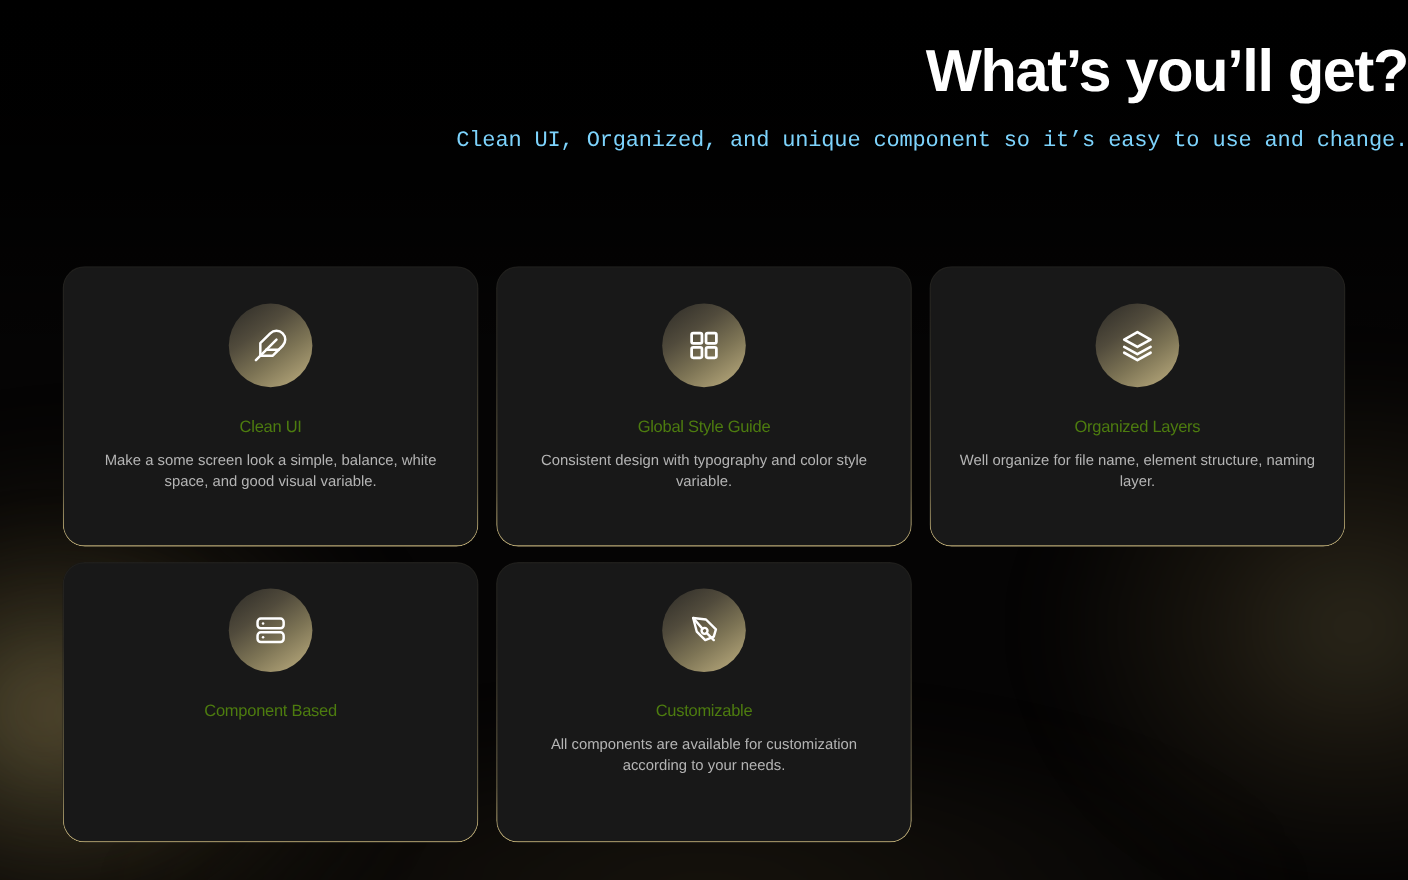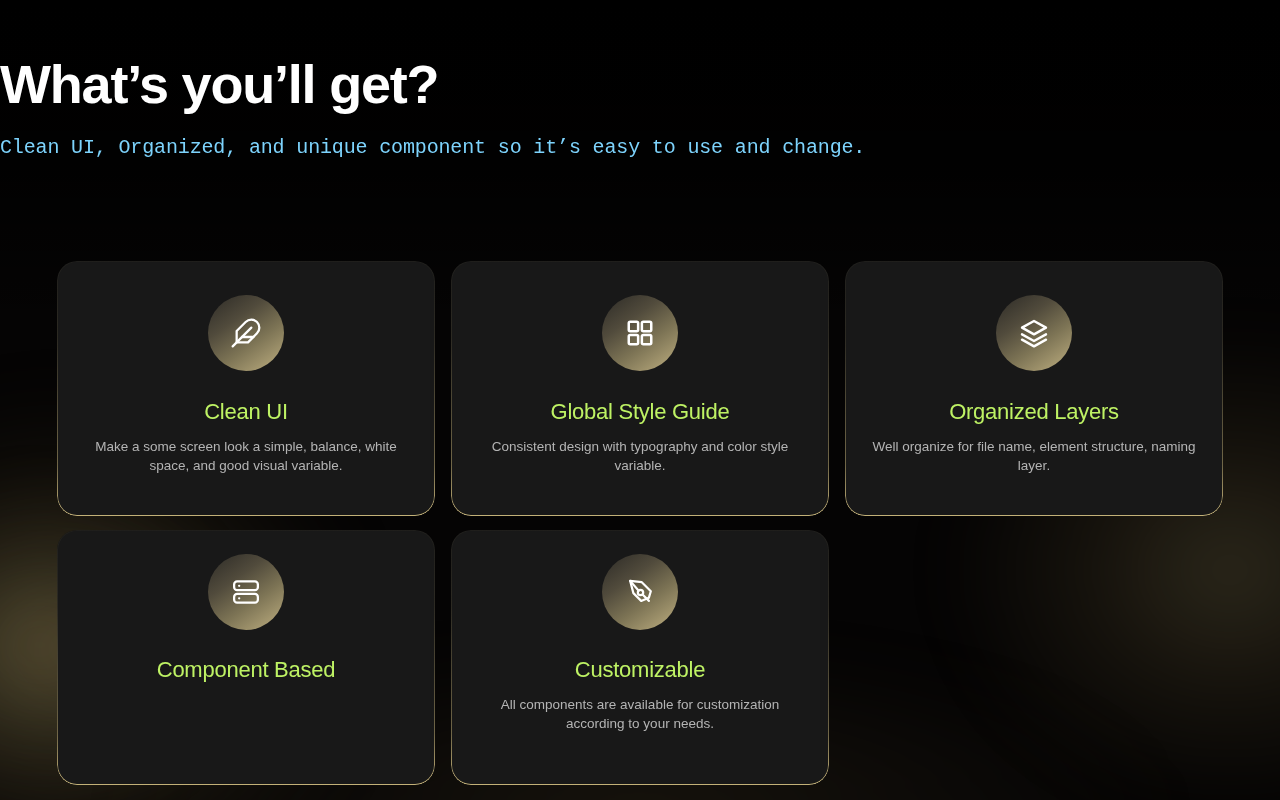--- a/index.html
+++ b/index.html
@@ -53,21 +53,21 @@
         rgba(0,0,0,0) 72%);
     filter:blur(34px);
   }
   .vignette-top {
     position:absolute; left:0; top:0; width:1280px; height:330px;
     background:linear-gradient(to bottom, #000 0%, rgba(0,0,0,0.86) 45%, rgba(0,0,0,0) 100%);
     pointer-events:none;
   }
 
   
-  .header { position:relative; text-align:left; padding-top:55px; z-index:3; }
+  .header { position:relative; text-align:right; padding-top:36px; z-index:3;margin-left:36px; }
   .title {
     font-size:54px;
     font-weight:700;
     color:#ffffff;
     letter-spacing:-1.2px;
     line-height:1.1;
   }
   .subtitle {
     margin-top:22px;
     font-size:20px;
@@ -124,22 +124,22 @@
         #514b3c 34%,
         #7d7455 62%,
         #a79a71 86%,
         #b6a87c 100%);
     display:flex; align-items:center; justify-content:center;
   }
   .icon-circle svg { display:block; }
 
   .card-title {
     margin-top:28px;
-    font-size:22px;
-    color:#bef264;
+    font-size:15px;
+    color:#4d7c0f;
     font-weight:400;
     letter-spacing:-0.25px;
   }
   .card-desc {
     margin-top:13px;
     font-size:13.5px;
     line-height:1.35;
     color:#b4b4b4;
     font-weight:400;
   }

